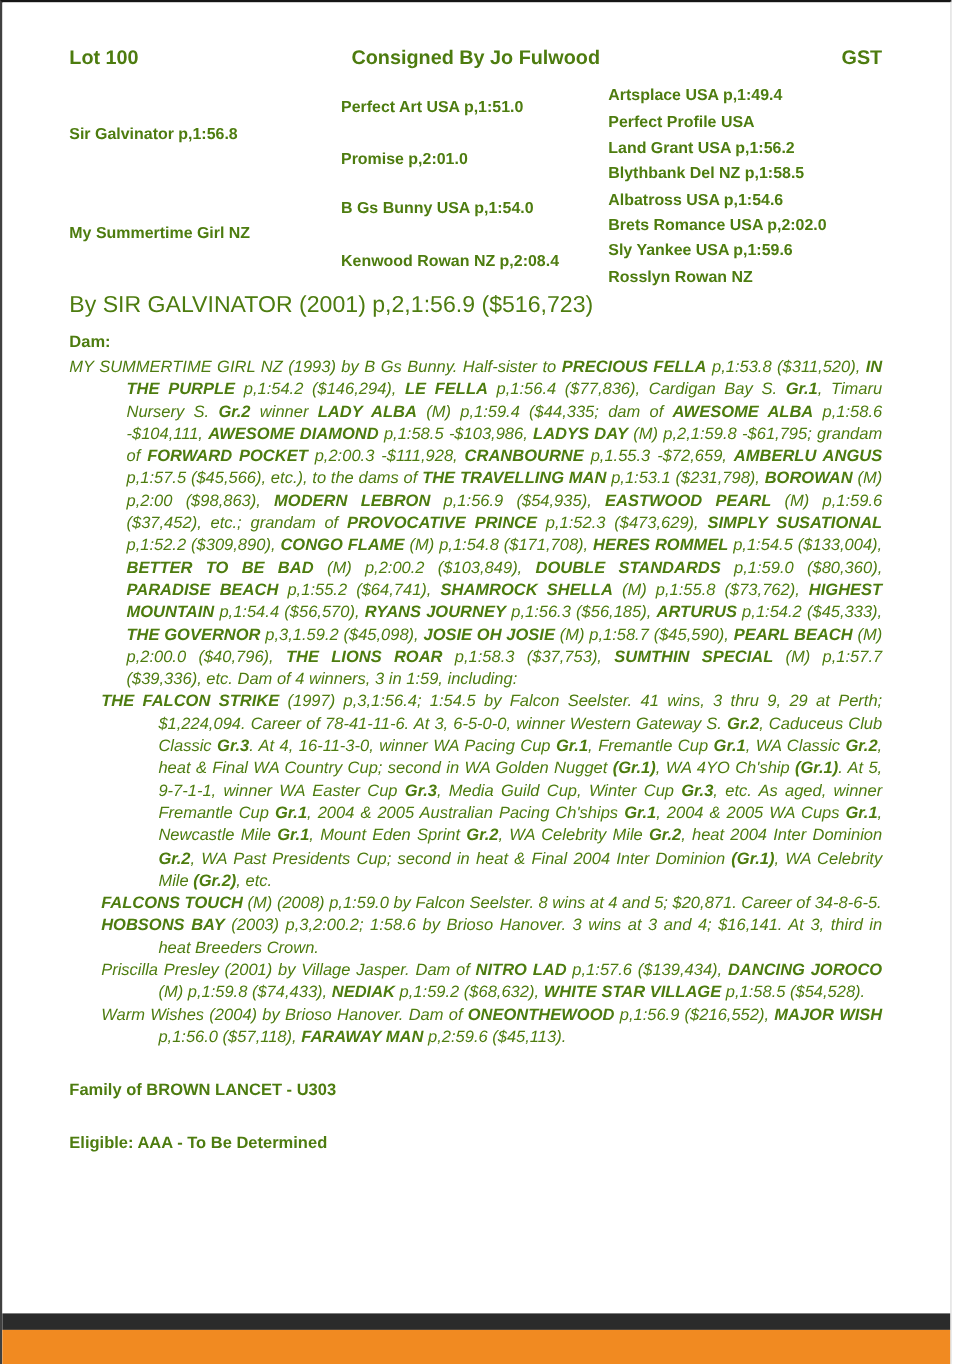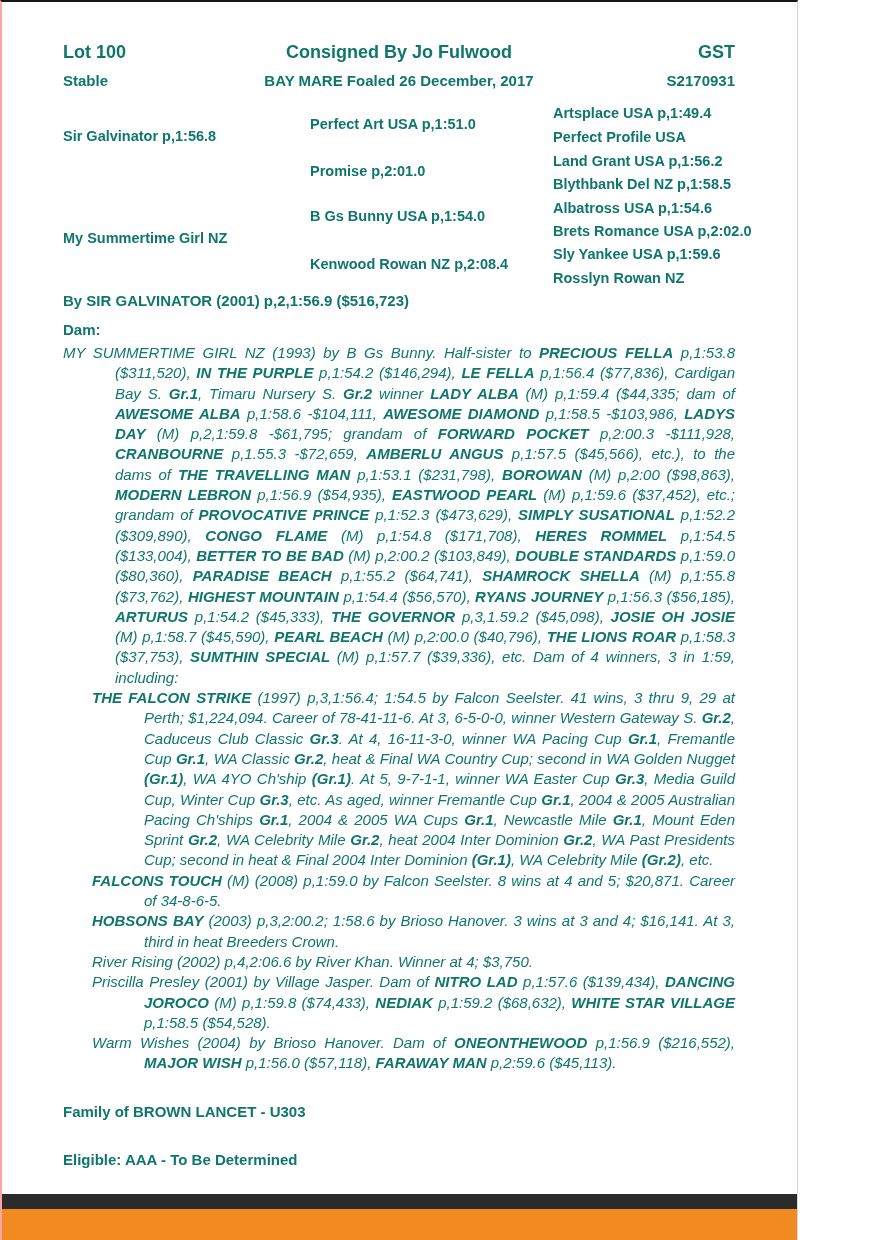--- a/index.html
+++ b/index.html
@@ -1,37 +1,37 @@
 <!DOCTYPE html>
 <html><head>
 <meta charset="utf-8">
 <style>
   html,body{margin:0;padding:0;background:#fff;}
   .page{
-    width:798px;height:1240px;box-sizing:border-box;position:relative;
+    width:865px;height:1240px;box-sizing:border-box;position:relative;
     background:#ffffff;overflow:hidden;
-    border-top:2px solid #161616;border-left:2px solid #fca5a5;border-right:1px solid #d8d8d8;
-    font-family:"Liberation Sans","DejaVu Sans",sans-serif;color:#0f766e;
+    border-top:2px solid #161616;border-left:2px solid #404040;border-right:1px solid #d8d8d8;
+    font-family:"Liberation Sans","DejaVu Sans",sans-serif;color:#4d7c0f;
   }
   .content{padding:40px 62px 0 61px;}
   
   .hrow{display:flex;align-items:baseline;}
   .hrow1{font-size:18px;font-weight:bold;}
   .hrow2{font-size:15px;font-weight:bold;margin-top:9px;}
   .hleft{flex:1;text-align:left;}
   .hcenter{flex:2;text-align:center;}
   .hright{flex:1;text-align:right;}
   
   .pedigree{position:relative;height:186px;margin-top:12px;font-size:14.5px;font-weight:bold;}
   .ped{position:absolute;white-space:nowrap;}
   .g1{left:0;}
   .g2{left:247px;}
   .g3{left:490px;}
   
-  .sire-line{font-size:15px;font-weight:bold;margin-top:5px;}
+  .sire-line{font-size:21px;font-weight:normal;margin-top:5px;}
   .dam-label{font-size:15px;font-weight:bold;margin-top:12px;}
   
   .paras{margin-top:5px;}
   .para{margin:0;font-size:15px;line-height:20.3px;text-align:justify;font-style:italic;}
   .para-main{padding-left:52px;text-indent:-52px;}
   .para-sub{margin-left:29px;padding-left:52px;text-indent:-52px;}
   .bold{font-weight:bold;}
   
   .footer-line{font-size:15px;font-weight:bold;line-height:20.3px;margin-top:28px;}
   
@@ -43,28 +43,23 @@
 
 <div class="page">
   <div class="content">
 
     <div class="hrow hrow1">
       <span class="hleft">Lot 100</span>
       <span class="hcenter">Consigned By Jo Fulwood</span>
       <span class="hright">GST</span>
     </div>
 
-    <div class="hrow hrow2">
-      <span class="hleft">Stable</span>
-      <span class="hcenter">BAY MARE Foaled 26 December, 2017</span>
-      <span class="hright">S2170931</span>
-    </div>
 
     <div class="pedigree">
-      <div class="ped g1" style="top:27px">Sir Galvinator p,1:56.8</div>
+      <div class="ped g1" style="top:39px">Sir Galvinator p,1:56.8</div>
       <div class="ped g1" style="top:129px">My Summertime Girl NZ</div>
 
       <div class="ped g2" style="top:15px">Perfect Art USA p,1:51.0</div>
       <div class="ped g2" style="top:62px">Promise p,2:01.0</div>
       <div class="ped g2" style="top:107px">B Gs Bunny USA p,1:54.0</div>
       <div class="ped g2" style="top:155px">Kenwood Rowan NZ p,2:08.4</div>
 
       <div class="ped g3" style="top:4px">Artsplace USA p,1:49.4</div>
       <div class="ped g3" style="top:28px">Perfect Profile USA</div>
       <div class="ped g3" style="top:52px">Land Grant USA p,1:56.2</div>
@@ -76,21 +71,20 @@
     </div>
 
     <div class="sire-line">By SIR GALVINATOR (2001) p,2,1:56.9 ($516,723)</div>
     <div class="dam-label">Dam:</div>
 
     <div class="paras">
         <p class="para para-main"><span>MY SUMMERTIME GIRL NZ (1993) by B Gs Bunny. Half-sister to </span><span class="bold">PRECIOUS FELLA</span><span> p,1:53.8 ($311,520), </span><span class="bold">IN THE PURPLE</span><span> p,1:54.2 ($146,294), </span><span class="bold">LE FELLA</span><span> p,1:56.4 ($77,836), Cardigan Bay S. </span><span class="bold">Gr.1</span><span>, Timaru Nursery S. </span><span class="bold">Gr.2</span><span> winner </span><span class="bold">LADY ALBA</span><span> (M) p,1:59.4 ($44,335; dam of </span><span class="bold">AWESOME ALBA</span><span> p,1:58.6 -$104,111, </span><span class="bold">AWESOME DIAMOND</span><span> p,1:58.5 -$103,986, </span><span class="bold">LADYS DAY</span><span> (M) p,2,1:59.8 -$61,795; grandam of </span><span class="bold">FORWARD POCKET</span><span> p,2:00.3 -$111,928, </span><span class="bold">CRANBOURNE</span><span> p,1.55.3 -$72,659, </span><span class="bold">AMBERLU ANGUS</span><span> p,1:57.5 ($45,566), etc.), to the dams of </span><span class="bold">THE TRAVELLING MAN</span><span> p,1:53.1 ($231,798), </span><span class="bold">BOROWAN</span><span> (M) p,2:00 ($98,863), </span><span class="bold">MODERN LEBRON</span><span> p,1:56.9 ($54,935), </span><span class="bold">EASTWOOD PEARL</span><span> (M) p,1:59.6 ($37,452), etc.; grandam of </span><span class="bold">PROVOCATIVE PRINCE</span><span> p,1:52.3 ($473,629), </span><span class="bold">SIMPLY SUSATIONAL</span><span> p,1:52.2 ($309,890), </span><span class="bold">CONGO FLAME</span><span> (M) p,1:54.8 ($171,708), </span><span class="bold">HERES ROMMEL</span><span> p,1:54.5 ($133,004), </span><span class="bold">BETTER TO BE BAD</span><span> (M) p,2:00.2 ($103,849), </span><span class="bold">DOUBLE STANDARDS</span><span> p,1:59.0 ($80,360), </span><span class="bold">PARADISE BEACH</span><span> p,1:55.2 ($64,741), </span><span class="bold">SHAMROCK SHELLA</span><span> (M) p,1:55.8 ($73,762), </span><span class="bold">HIGHEST MOUNTAIN</span><span> p,1:54.4 ($56,570), </span><span class="bold">RYANS JOURNEY</span><span> p,1:56.3 ($56,185), </span><span class="bold">ARTURUS</span><span> p,1:54.2 ($45,333), </span><span class="bold">THE GOVERNOR</span><span> p,3,1.59.2 ($45,098), </span><span class="bold">JOSIE OH JOSIE</span><span> (M) p,1:58.7 ($45,590), </span><span class="bold">PEARL BEACH</span><span> (M) p,2:00.0 ($40,796), </span><span class="bold">THE LIONS ROAR</span><span> p,1:58.3 ($37,753), </span><span class="bold">SUMTHIN SPECIAL</span><span> (M) p,1:57.7 ($39,336), etc. Dam of 4 winners, 3 in 1:59, including:</span></p>
         <p class="para para-sub"><span class="bold">THE FALCON STRIKE</span><span> (1997) p,3,1:56.4; 1:54.5 by Falcon Seelster. 41 wins, 3 thru 9, 29 at Perth; $1,224,094. Career of 78-41-11-6. At 3, 6-5-0-0, winner Western Gateway S. </span><span class="bold">Gr.2</span><span>, Caduceus Club Classic </span><span class="bold">Gr.3</span><span>. At 4, 16-11-3-0, winner WA Pacing Cup </span><span class="bold">Gr.1</span><span>, Fremantle Cup </span><span class="bold">Gr.1</span><span>, WA Classic </span><span class="bold">Gr.2</span><span>, heat &amp; Final WA Country Cup; second in WA Golden Nugget </span><span class="bold">(Gr.1)</span><span>, WA 4YO Ch'ship </span><span class="bold">(Gr.1)</span><span>. At 5, 9-7-1-1, winner WA Easter Cup </span><span class="bold">Gr.3</span><span>, Media Guild Cup, Winter Cup </span><span class="bold">Gr.3</span><span>, etc. As aged, winner Fremantle Cup </span><span class="bold">Gr.1</span><span>, 2004 &amp; 2005 Australian Pacing Ch'ships </span><span class="bold">Gr.1</span><span>, 2004 &amp; 2005 WA Cups </span><span class="bold">Gr.1</span><span>, Newcastle Mile </span><span class="bold">Gr.1</span><span>, Mount Eden Sprint </span><span class="bold">Gr.2</span><span>, WA Celebrity Mile </span><span class="bold">Gr.2</span><span>, heat 2004 Inter Dominion </span><span class="bold">Gr.2</span><span>, WA Past Presidents Cup; second in heat &amp; Final 2004 Inter Dominion </span><span class="bold">(Gr.1)</span><span>, WA Celebrity Mile </span><span class="bold">(Gr.2)</span><span>, etc.</span></p>
         <p class="para para-sub"><span class="bold">FALCONS TOUCH</span><span> (M) (2008) p,1:59.0 by Falcon Seelster. 8 wins at 4 and 5; $20,871. Career of 34-8-6-5.</span></p>
         <p class="para para-sub"><span class="bold">HOBSONS BAY</span><span> (2003) p,3,2:00.2; 1:58.6 by Brioso Hanover. 3 wins at 3 and 4; $16,141. At 3, third in heat Breeders Crown.</span></p>
-        <p class="para para-sub"><span>River Rising (2002) p,4,2:06.6 by River Khan. Winner at 4; $3,750.</span></p>
         <p class="para para-sub"><span>Priscilla Presley (2001) by Village Jasper. Dam of </span><span class="bold">NITRO LAD</span><span> p,1:57.6 ($139,434), </span><span class="bold">DANCING JOROCO</span><span> (M) p,1:59.8 ($74,433), </span><span class="bold">NEDIAK</span><span> p,1:59.2 ($68,632), </span><span class="bold">WHITE STAR VILLAGE</span><span> p,1:58.5 ($54,528).</span></p>
         <p class="para para-sub"><span>Warm Wishes (2004) by Brioso Hanover. Dam of </span><span class="bold">ONEONTHEWOOD</span><span> p,1:56.9 ($216,552), </span><span class="bold">MAJOR WISH</span><span> p,1:56.0 ($57,118), </span><span class="bold">FARAWAY MAN</span><span> p,2:59.6 ($45,113).</span></p>
       </div>
 
     <div class="footer-line">Family of BROWN LANCET - U303</div>
     <div class="footer-line">Eligible: AAA - To Be Determined</div>
   </div>
 
   <div class="strip-dark" style="background: rgb(43, 43, 43);"></div>
   <div class="strip-orange" style="background: rgb(241, 138, 33);"></div>

